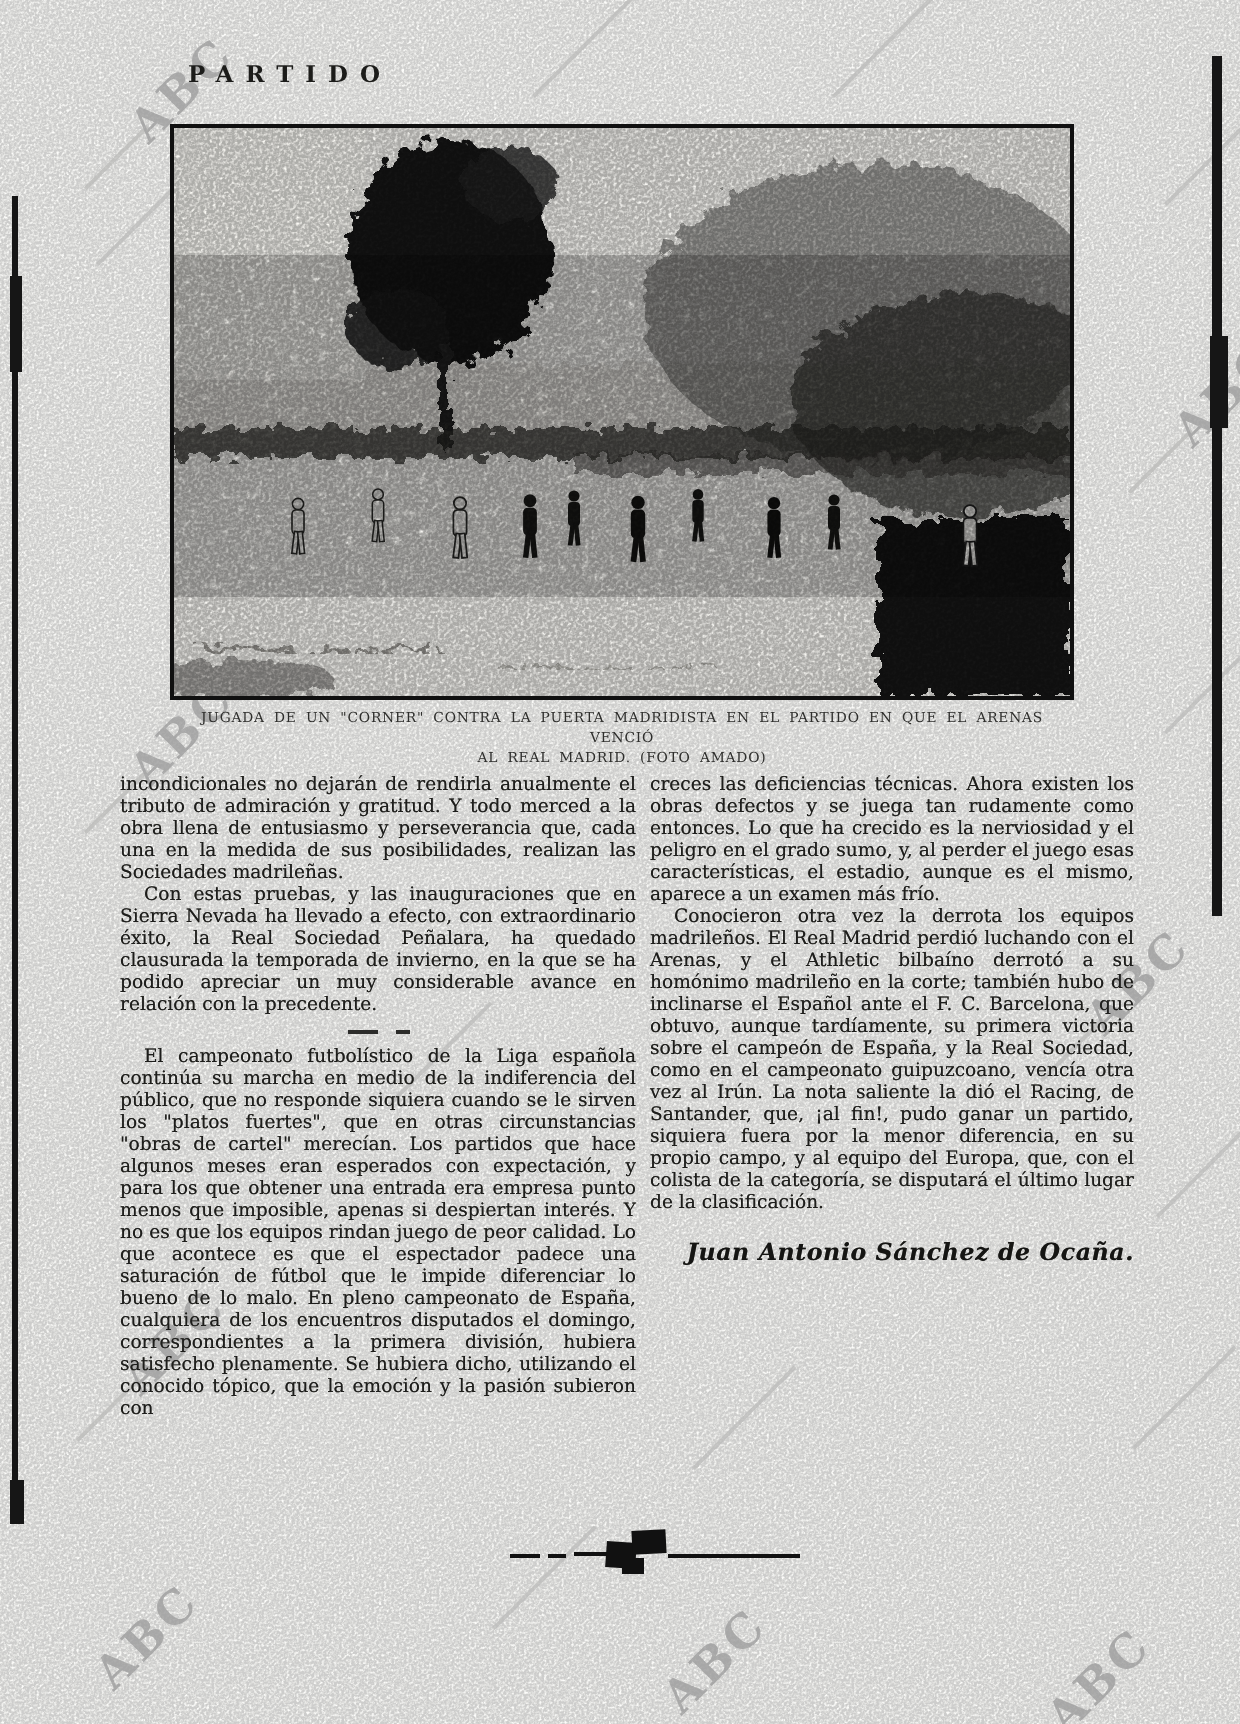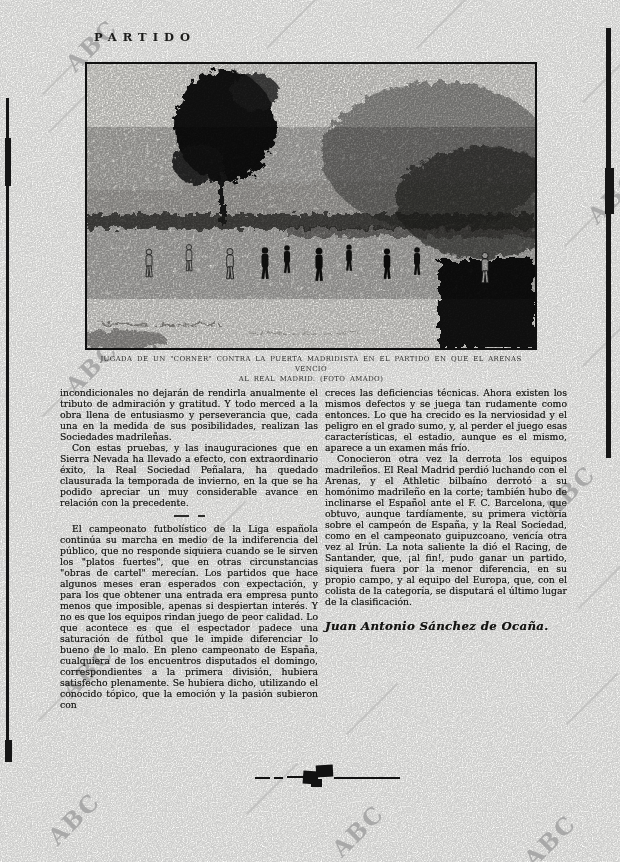--- a/index.html
+++ b/index.html
@@ -33,21 +33,21 @@
   .col{font-size:9.3px;line-height:11px;text-align:justify;color:#1d1d1b;
        text-shadow:0 0 0.3px #5a5a56;}
   .col-left{width:258px;}
   .col-right{width:242px;}
   .col p{margin:0;text-indent:12px;}
   .col p.noindent{text-indent:0;}
   .col-divider{height:12px;display:flex;align-items:center;justify-content:center;gap:9px;margin:2px 0 1px 0;}
   .col-divider span{display:block;height:2px;background:#2c2c2a;}
   .cd1{width:15px;} .cd2{width:7px;}
   .signature{font-weight:bold;font-style:italic;font-size:11.8px;line-height:14px;
-    text-align:left;text-indent:0 !important;margin-top:12px !important;letter-spacing:0.3px;color:#151513;}
+    text-align:right;text-indent:0 !important;margin-top:12px !important;letter-spacing:0.3px;color:#151513;}
 
   
   .ornament{position:absolute;left:255px;top:763px;width:150px;height:30px;}
   .ornament span{position:absolute;background:#111;}
   .o-d1{left:0;top:14px;width:15px;height:2px;}
   .o-d2{left:19px;top:14px;width:9px;height:2px;}
   .o-d3{left:32px;top:13px;width:22px;height:2px;}
   .o-b1{left:48px;top:8px;width:15px;height:13px;transform:rotate(4deg);}
   .o-b2{left:61px;top:2px;width:17px;height:12px;transform:rotate(-3deg);}
   .o-b3{left:56px;top:16px;width:11px;height:8px;}
@@ -217,21 +217,21 @@
     <div class="col col-left">
       <p class="noindent">incondicionales no dejarán de rendirla anualmente el tributo de admiración y gratitud. Y todo merced a la obra llena de entusiasmo y perseverancia que, cada una en la medida de sus posibilidades, realizan las Sociedades madrileñas.</p>
       <p>Con estas pruebas, y las inauguraciones que en Sierra Nevada ha llevado a efecto, con extraordinario éxito, la Real Sociedad Peñalara, ha quedado clausurada la temporada de invierno, en la que se ha podido apreciar un muy considerable avance en relación con la precedente.</p>
       <div class="col-divider">
           <span class="cd1"></span>
           <span class="cd2"></span>
         </div>
       <p>El campeonato futbolístico de la Liga española continúa su marcha en medio de la indiferencia del público, que no responde siquiera cuando se le sirven los "platos fuertes", que en otras circunstancias "obras de cartel" merecían. Los partidos que hace algunos meses eran esperados con expectación, y para los que obtener una entrada era empresa punto menos que imposible, apenas si despiertan interés. Y no es que los equipos rindan juego de peor calidad. Lo que acontece es que el espectador padece una saturación de fútbol que le impide diferenciar lo bueno de lo malo. En pleno campeonato de España, cualquiera de los encuentros disputados el domingo, correspondientes a la primera división, hubiera satisfecho plenamente. Se hubiera dicho, utilizando el conocido tópico, que la emoción y la pasión subieron con</p>
     </div>
     <div class="col col-right">
-      <p class="noindent">creces las deficiencias técnicas. Ahora existen los mismos defectos y se juega tan rudamente como entonces. Lo que ha crecido es la nerviosidad y el peligro en el grado sumo, y, al perder el juego esas características, el estadio, aunque es el mismo, aparece a un examen más frío.</p>
+      <p class="noindent">creces las deficiencias técnicas. Ahora existen los obras defectos y se juega tan rudamente como entonces. Lo que ha crecido es la nerviosidad y el peligro en el grado sumo, y, al perder el juego esas características, el estadio, aunque es el mismo, aparece a un examen más frío.</p>
       <p>Conocieron otra vez la derrota los equipos madrileños. El Real Madrid perdió luchando con el Arenas, y el Athletic bilbaíno derrotó a su homónimo madrileño en la corte; también hubo de inclinarse el Español ante el F. C. Barcelona, que obtuvo, aunque tardíamente, su primera victoria sobre el campeón de España, y la Real Sociedad, como en el campeonato guipuzcoano, vencía otra vez al Irún. La nota saliente la dió el Racing, de Santander, que, ¡al fin!, pudo ganar un partido, siquiera fuera por la menor diferencia, en su propio campo, y al equipo del Europa, que, con el colista de la categoría, se disputará el último lugar de la clasificación.</p>
       <p class="signature">Juan Antonio Sánchez de Ocaña.</p>
     </div>
   </div>
 
   <div class="ornament">
     <span class="o-d1"></span>
       <span class="o-d2"></span>
       <span class="o-d3"></span>
     <span class="o-b1"></span>

